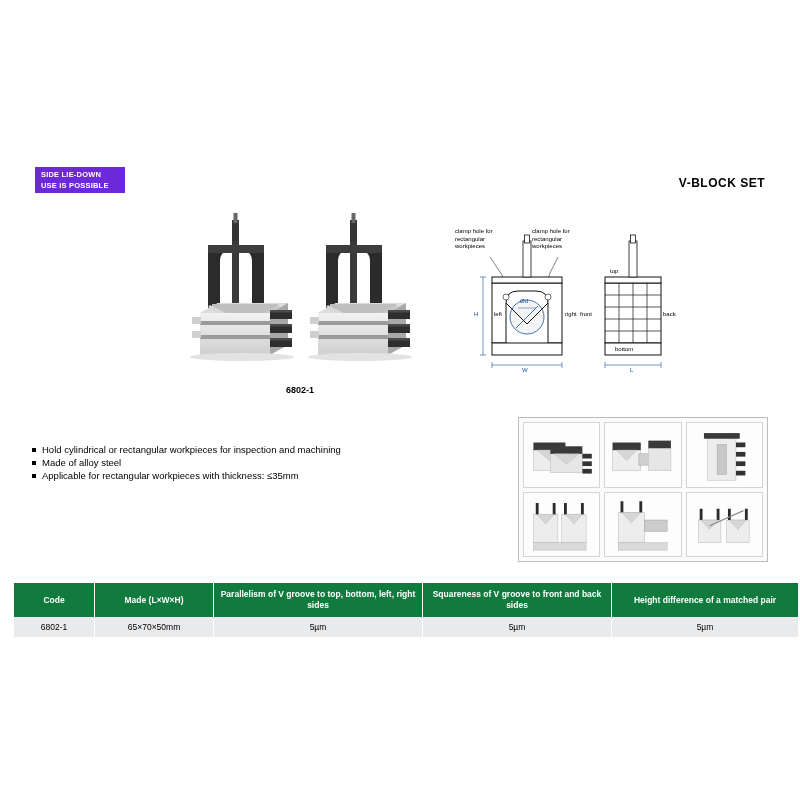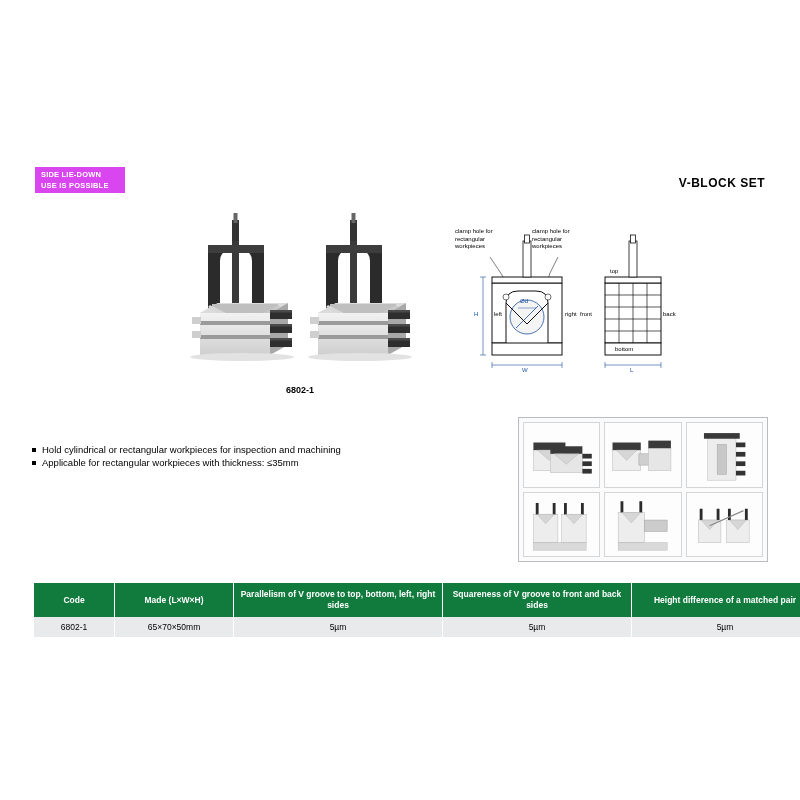--- a/index.html
+++ b/index.html
@@ -21,21 +21,21 @@
     height: 800px;
   }
 
   
   .badge {
     position: absolute;
     left: 35px;
     top: 167px;
     width: 90px;
     height: 26px;
-    background: #d946ef;
+    background: #6d28d9;
     color: #ffffff;
     font-size: 7.5px;
     font-weight: bold;
     line-height: 11px;
     letter-spacing: 0.2px;
     padding: 2px 0 0 6px;
     box-sizing: border-box;
   }
 
   
@@ -131,21 +131,21 @@
   .gcell {
     border: 1px solid #d3d6d9;
     background: #fdfdfd;
     position: relative;
     overflow: hidden;
   }
 
   
   .table-wrap {
     position: absolute;
-    left: 34px;
+    left: 14px;
     top: 583px;
     width: 740px;
   }
   table.spec {
     border-collapse: collapse;
     width: 740px;
     table-layout: fixed;
   }
   table.spec thead th {
     background: #117a3d;
@@ -277,20 +277,21 @@
         </g>
         <ellipse cx="72" cy="152" rx="52" ry="4" fill="#e2e2e2"></ellipse>
       </g>
     </svg>
   </div>
 
   <div class="photo-caption">6802-1</div>
 
   <div class="bullets">
     <div class="row">Hold cylindrical or rectangular workpieces for inspection and machining</div>
+    <div class="row">Made of alloy steel</div>
     <div class="row">Applicable for rectangular workpieces with thickness: ≤35mm</div>
   </div>
 
   <div class="diagram">
     <svg width="240" height="160" viewBox="0 0 240 160">
 
       <g stroke="#000" stroke-width="0.5" fill="none">
         <path d="M40 32 L52 50 L58 62"></path>
         <path d="M108 32 L100 48 L96 60"></path>
       </g>

